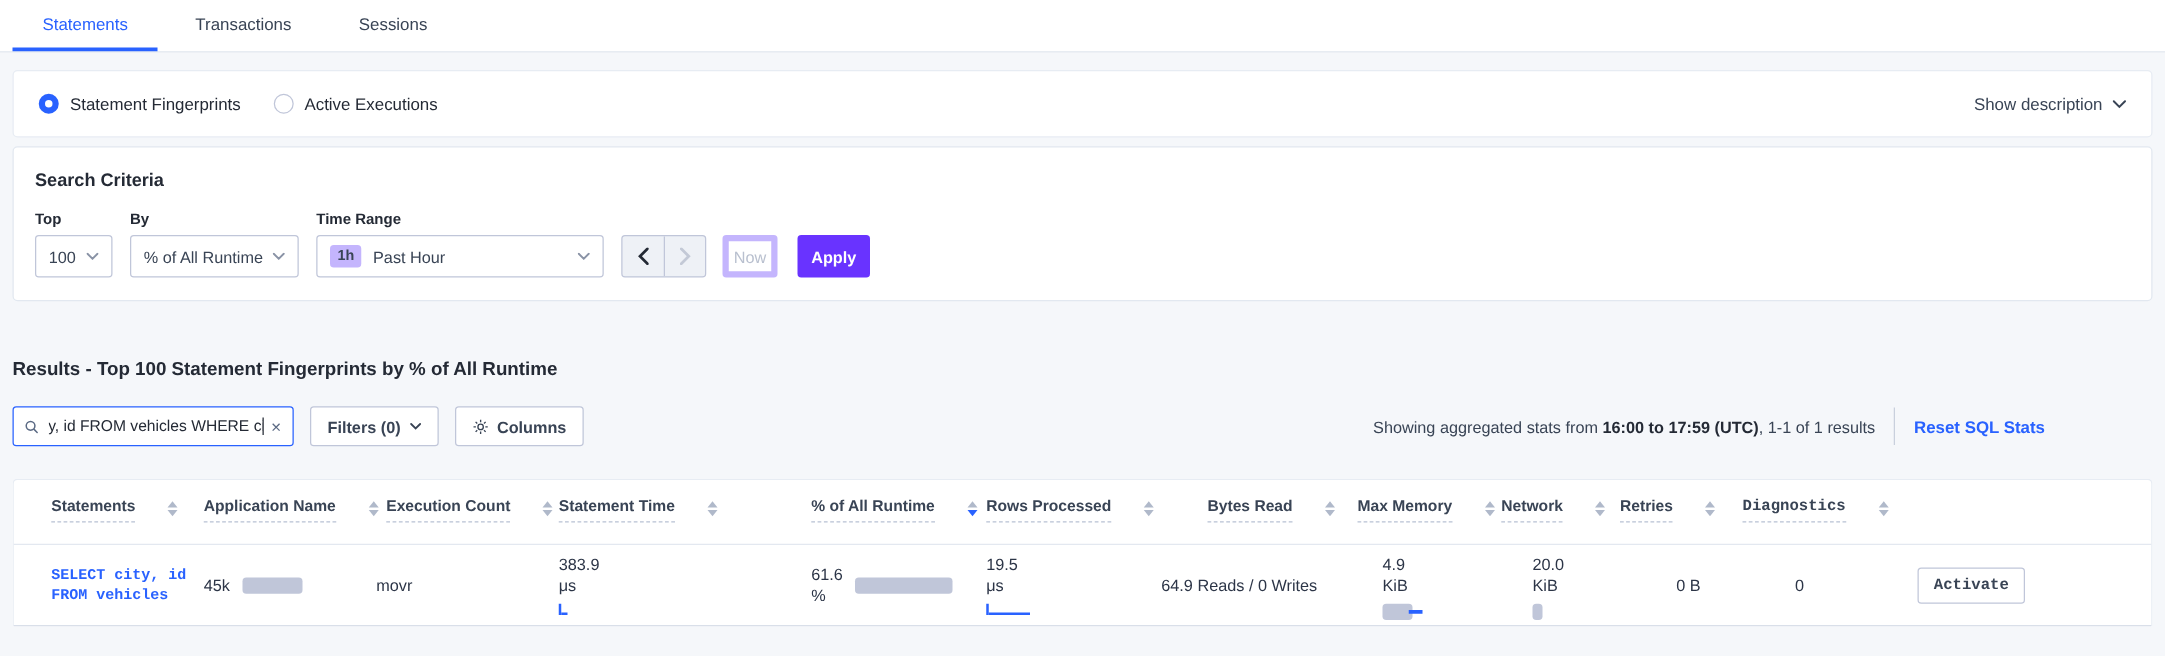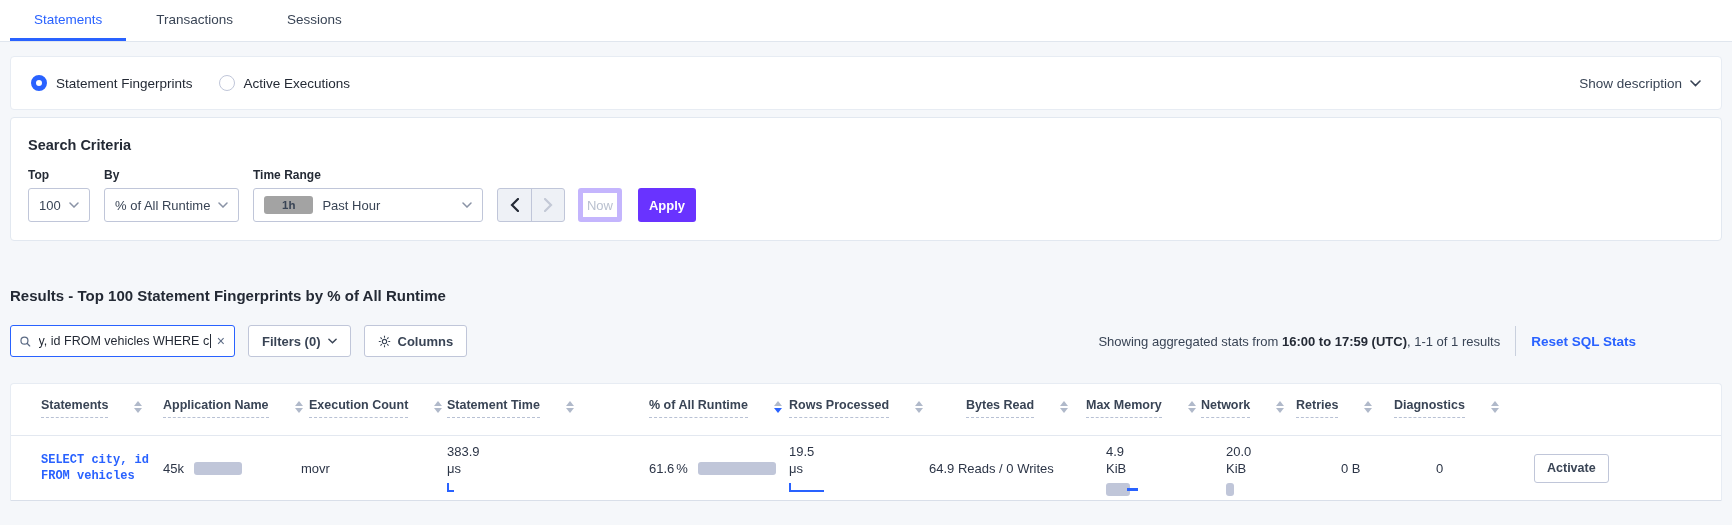--- a/index.html
+++ b/index.html
@@ -52,22 +52,22 @@
   .select {
     height: 34px; border: 1px solid #c0c6d9; border-radius: 3px; background: #fff;
     display: flex; align-items: center; padding: 0 10px; font-size: 13px; color: #394455;
     cursor: pointer;
   }
   .select .chev { margin-left: auto; }
   .sel-top { width: 62px; }
   .sel-by { width: 135px; }
   .sel-time { width: 230px; }
   .time-badge {
-    background: #a3a3a3; border-radius: 3px; font-size: 11.5px; font-weight: bold;
-    color: #394455; padding: 3px 18px; margin-right: 9px; text-align: right;
+    background: #c4b5fd; border-radius: 3px; font-size: 11.5px; font-weight: bold;
+    color: #394455; padding: 3px 6px; margin-right: 9px; text-align: right;
   }
   .arrow-group {
     display: flex; height: 34px; border: 1px solid #c0c6d9; border-radius: 3px;
     overflow: hidden; margin-right: 13px; background: #eef1f6;
   }
   .arrow-btn {
     width: 33px; display: flex; align-items: center; justify-content: center; cursor: pointer;
   }
   .arrow-btn + .arrow-btn { border-left: 1px solid #c0c6d9; }
   .btn-now {
@@ -119,32 +119,32 @@
   .sort i { display: block; width: 0; height: 0; border-left: 4px solid transparent; border-right: 4px solid transparent; }
   .sort .up { border-bottom: 5px solid #b0b9ca; }
   .sort .down { border-top: 5px solid #b0b9ca; }
   .th.sorted .sort .down { border-top-color: #2962ff; }
 
   .c1 { width: 122px; flex: none; } .c2 { width: 138px; flex: none; }
   .c3 { width: 146px; flex: none; } .c4 { width: 202px; flex: none; }
   .c5 { width: 140px; flex: none; } .c6 { width: 140px; flex: none; }
   .c7 { width: 177px; flex: none; } .c8 { width: 120px; flex: none; }
   .c9 { width: 115px; flex: none; } .c10 { width: 95px; flex: none; }
-  .c11 { width: 98px; flex: none; } .c12 { flex: 1; }
+  .c11 { width: 98px; flex: none; } .c12 { flex: 1; font-family: Liberation Mono, monospace; }
 
   .tr { display: flex; padding-left: 30px; height: 65px; border-bottom: 1px solid #d9dfe9; font-size: 13px; color: #2c3547; }
   .td { display: flex; }
   .cell-statements { flex-direction: column; justify-content: center; gap: 2px; }
   .stmt-link { font-family: "Liberation Mono", monospace; font-size: 12px; font-weight: bold; color: #2962ff; cursor: pointer; display: flex; flex-direction: column; gap: 2px; text-decoration: none; }
   .cell-center { align-items: center; }
   .cell-exec { align-items: center; gap: 10px; }
   .bar { background: #c0c6d9; height: 13px; border-radius: 3px; flex: none; }
   .bar.b-exec { width: 48px; } .bar.b-pct { width: 78px; }
   .bar.b-bytes { width: 24px; } .bar.b-mem { width: 8px; }
-  .stack { display: flex; flex-direction: row; gap: 2px; }
+  .stack { display: flex; flex-direction: column; gap: 2px; }
   .cell-col { flex-direction: column; padding-top: 8px; gap: 2px; }
   .mark { display: flex; align-items: flex-end; margin-top: 5px; }
   .mark .tick { width: 2px; height: 9px; background: #2962ff; flex: none; }
   .mark .hline { height: 2px; background: #2962ff; flex: none; }
   .hl-short { width: 5px; } .hl-long { width: 33px; }
   .mark-bytes { display: flex; align-items: center; margin-top: 5px; }
   .mark-bytes .hline { height: 3px; width: 11px; background: #2962ff; margin-left: -3px; }
   .btn-activate {
     height: 29px; padding: 0 12px; background: #fff; border: 1px solid #c0c6d9; border-radius: 3px;
     font-size: 12.5px; font-weight: bold; color: #394455; display: flex; align-items: center; cursor: pointer;

